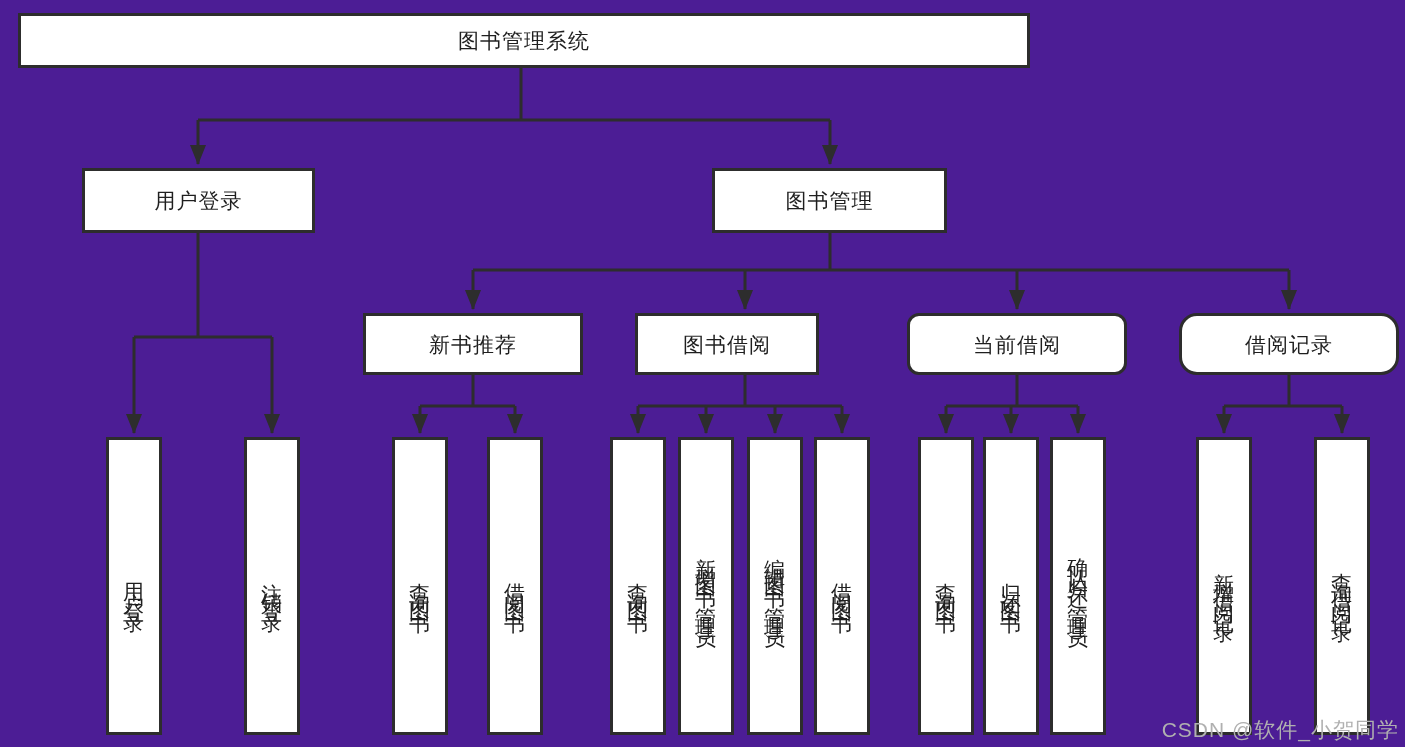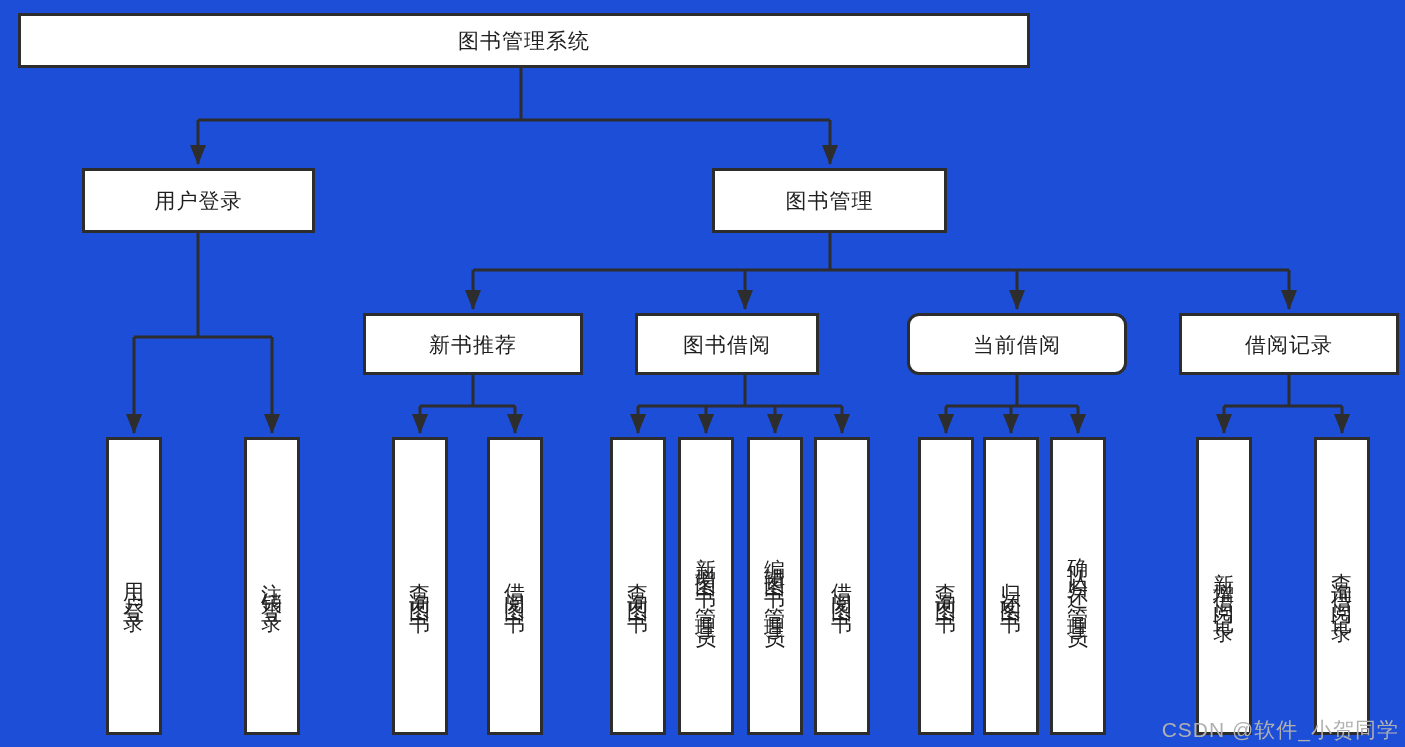--- a/index.html
+++ b/index.html
@@ -1,20 +1,20 @@
 <!DOCTYPE html>
 <html><head>
 <meta charset="utf-8">
 <style>
   html, body { margin: 0; padding: 0; background: #ffffff; }
   .stage {
     position: relative;
     width: 1405px;
     height: 747px;
-    background: #1d4ed8;
+    background: #4c1d95;
     font-family: "Liberation Sans", sans-serif;
     color: #1f1f1f;
     overflow: hidden;
   }
   .connectors {
     position: absolute;
     left: 0; top: 0;
   }
   .box {
     position: absolute;
@@ -105,21 +105,21 @@
 
   <div class="box" style="left:363px; top:313px; width:220px; height:62px;">
     <span class="hlabel">新书推荐</span>
   </div>
   <div class="box" style="left:635px; top:313px; width:184px; height:62px;">
     <span class="hlabel">图书借阅</span>
   </div>
   <div class="box" style="left:907px; top:313px; width:220px; height:62px;border-radius:12px;">
     <span class="hlabel">当前借阅</span>
   </div>
-  <div class="box" style="left:1179px; top:313px; width:220px; height:62px;">
+  <div class="box" style="left:1179px; top:313px; width:220px; height:62px;border-radius:18px;">
     <span class="hlabel">借阅记录</span>
   </div>
 
   <div class="box vbox" style="left:106px; top:437px; width:56px; height:298px;">
     <span>用户登录</span>
   </div>
   <div class="box vbox" style="left:244px; top:437px; width:56px; height:298px;">
     <span>注销登录</span>
   </div>
 

